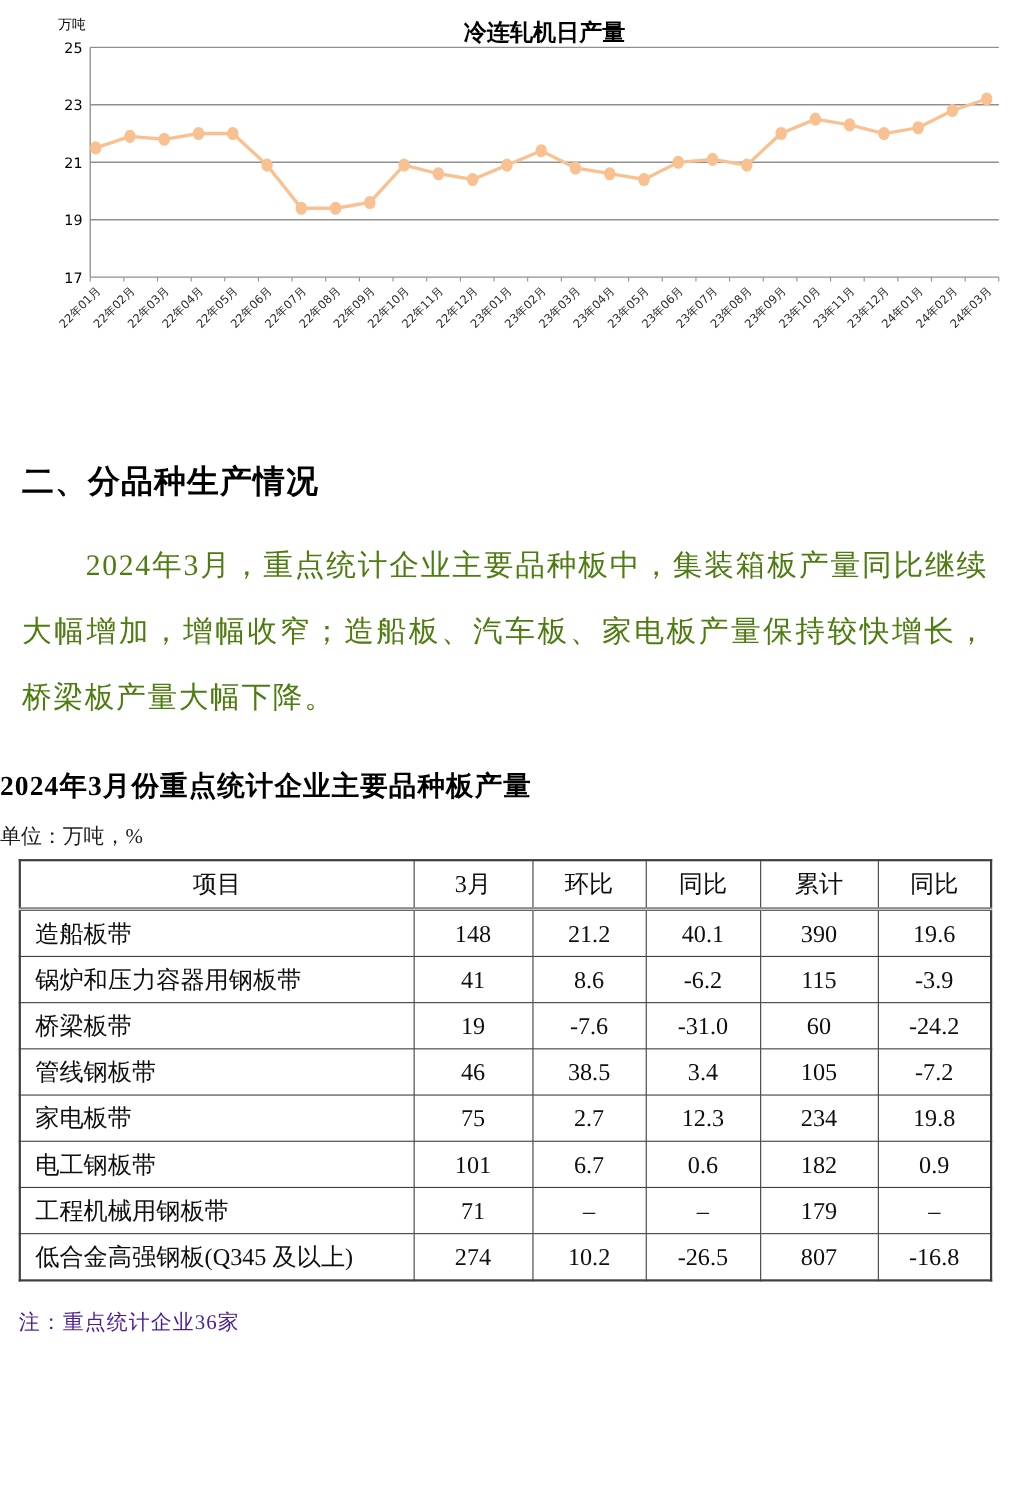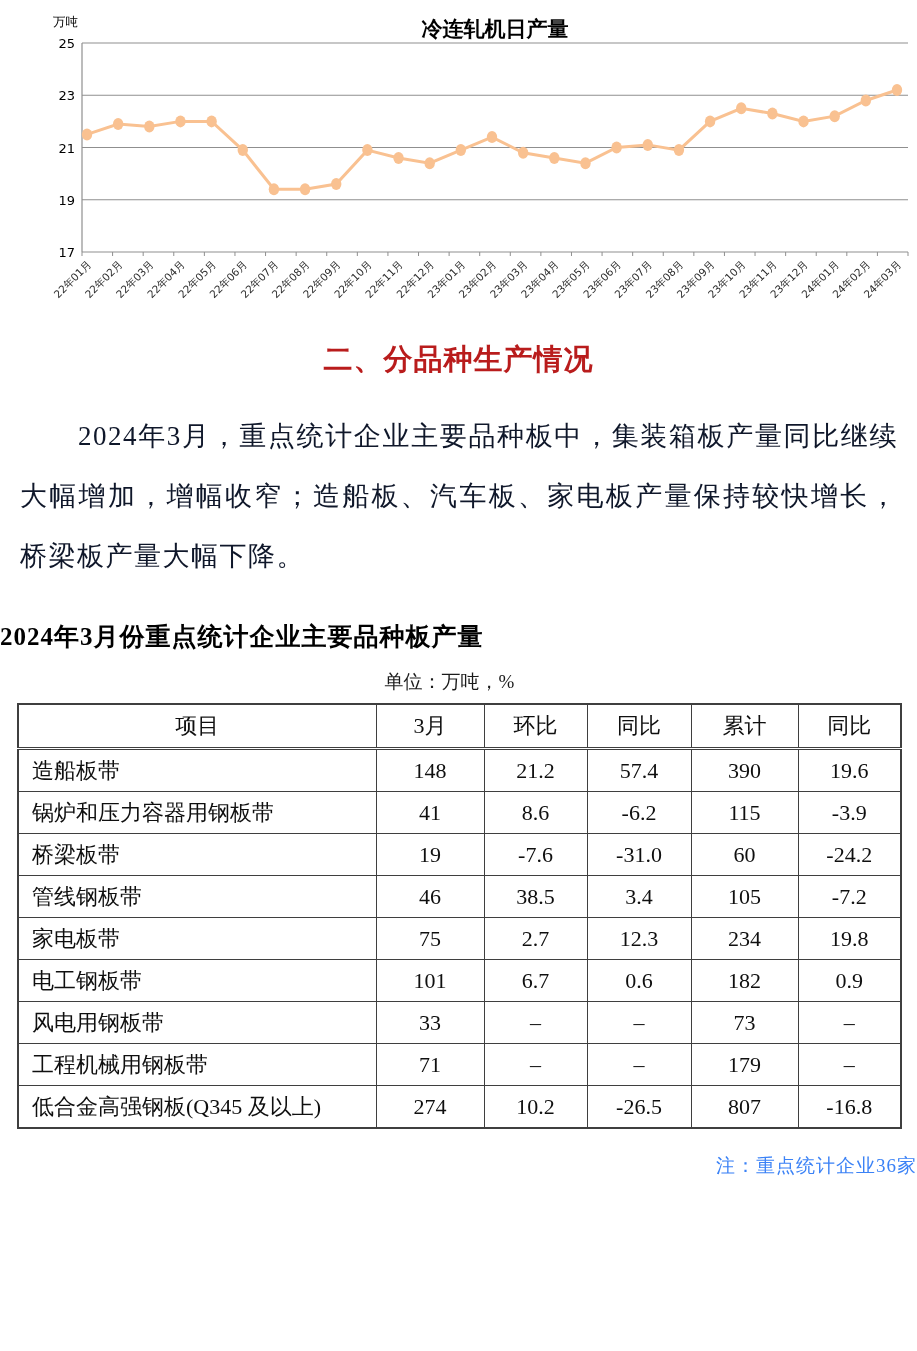--- a/index.html
+++ b/index.html
@@ -20,47 +20,46 @@
     height: 308px;
     position: relative;
   }
   svg text {
     font-family: "DejaVu Sans", "Liberation Sans", sans-serif;
   }
   .section-heading {
     font-family: "Liberation Sans", "DejaVu Sans", sans-serif;
     font-size: 29px;
     font-weight: bold;
-    color: #b91c1c;
-    margin: 32px 20px 0 20px;
+    color: #000000;
+    margin: 110px 20px 0 20px;
     letter-spacing: 1px;
-    text-align: center;
   }
   .section-paragraph {
     font-size: 27px;
     line-height: 60px;
-    color: #0f172a;
+    color: #4d7c0f;
     margin: 26px 19px 0 20px;
     text-align: justify;
     text-align-last: left;
     text-indent: 58px;
     letter-spacing: 1.5px;
   }
   .table-title {
     font-size: 25px;
     font-weight: bold;
     color: #000000;
     text-align: left;
     margin: 34px 0 0 0;
     letter-spacing: 1px;
   }
   .unit-note {
     font-size: 19px;
     color: #1a1a1a;
-    text-align: center;
+    text-align: left;
     margin: 16px 18px 8px 0;
   }
   table.data-table {
     border-collapse: collapse;
     table-layout: fixed;
     width: 883px;
     margin-left: 17px;
     font-size: 22px;
     color: #0f0f0f;
   }
@@ -81,24 +80,23 @@
     height: 41px;
     text-align: center;
     padding: 0;
   }
   table.data-table td.item {
     text-align: left;
     padding-left: 13px;
   }
   .footnote {
     font-size: 19px;
-    color: #3b82f6;
+    color: #4c1d95;
     margin: 24px 0 0 17px;
     letter-spacing: 1px;
-    text-align: right;
   }
 </style>
 </head>
 <body>
 
 <div class="chart-wrap">
   <svg id="chart-svg" width="917" height="308">
       <line x1="82" x2="908" y1="252" y2="252" stroke="#8f8f8f" stroke-width="1.2"></line>
       <text x="75" y="257" text-anchor="end" font-size="13" fill="#000">17</text>
       <line x1="82" x2="908" y1="199.75" y2="199.75" stroke="#8f8f8f" stroke-width="1.2"></line>
@@ -223,21 +221,21 @@
         <th>同比</th>
         <th>累计</th>
         <th>同比</th>
       </tr>
   </thead>
   <tbody id="table-body">
       <tr>
         <td class="item">造船板带</td>
         <td>148</td>
         <td>21.2</td>
-        <td>57.4</td>
+        <td>40.1</td>
         <td>390</td>
         <td>19.6</td>
       </tr>
       <tr>
         <td class="item">锅炉和压力容器用钢板带</td>
         <td>41</td>
         <td>8.6</td>
         <td>-6.2</td>
         <td>115</td>
         <td>-3.9</td>
@@ -268,28 +266,20 @@
       </tr>
       <tr>
         <td class="item">电工钢板带</td>
         <td>101</td>
         <td>6.7</td>
         <td>0.6</td>
         <td>182</td>
         <td>0.9</td>
       </tr>
       <tr>
-        <td class="item">风电用钢板带</td>
-        <td>33</td>
-        <td>–</td>
-        <td>–</td>
-        <td>73</td>
-        <td>–</td>
-      </tr>
-      <tr>
         <td class="item">工程机械用钢板带</td>
         <td>71</td>
         <td>–</td>
         <td>–</td>
         <td>179</td>
         <td>–</td>
       </tr>
       <tr>
         <td class="item">低合金高强钢板(Q345 及以上)</td>
         <td>274</td>

